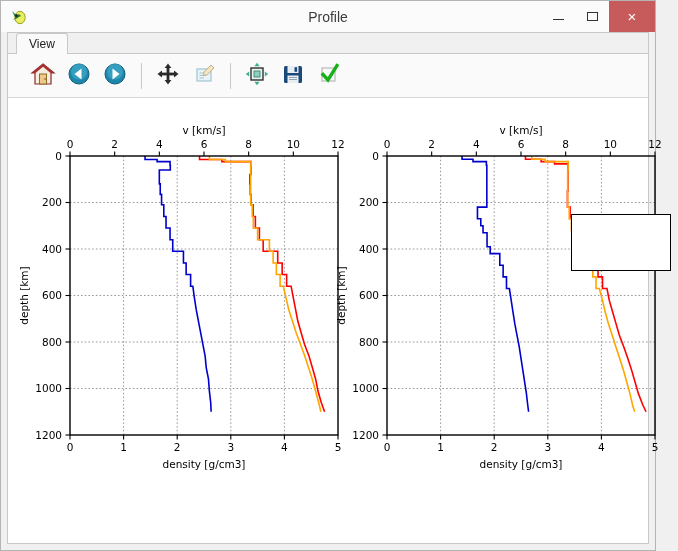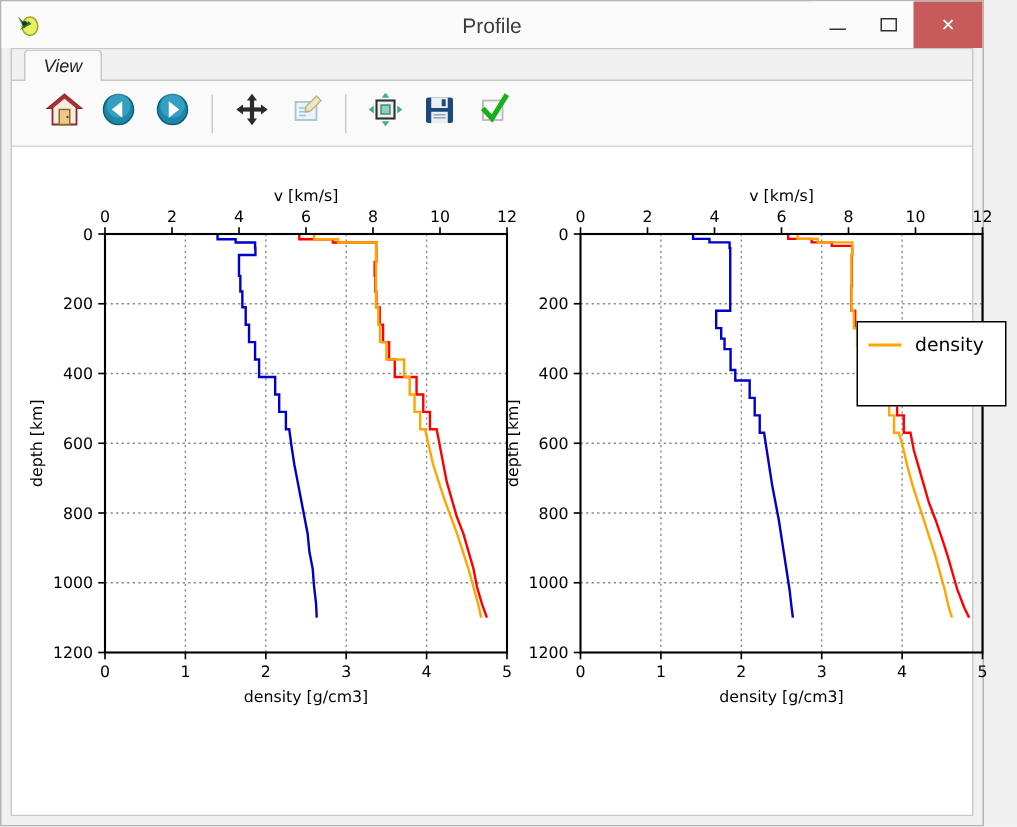--- a/index.html
+++ b/index.html
@@ -72,21 +72,21 @@
     min-height: 0;
   }
   
   .tabstrip {
     height: 21px;
     position: relative;
     flex: 0 0 auto;
     background: #f0f0f0;
     border-bottom: 1px solid #c8c8c8;
     padding-left: 8px;
-    display: flex; align-items: flex-end; font-style: italic;
+    display: flex; align-items: flex-end;
   }
   .tab {
     height: 21px;
     padding: 0 12px;
     font-size: 12px;
     color: #222;
     background: #fafafa;
     border: 1px solid #c8c8c8;
     border-bottom: none;
     border-radius: 3px 3px 0 0;
@@ -394,21 +394,17 @@
             <text x="371" y="247.8" text-anchor="end" class="tick">800</text>
             <line x1="379" y1="290.5" x2="374.5" y2="290.5" stroke="#000" stroke-width="1.1"></line>
             <text x="371" y="294.3" text-anchor="end" class="tick">1000</text>
             <line x1="379" y1="337" x2="374.5" y2="337" stroke="#000" stroke-width="1.1"></line>
             <text x="371" y="340.8" text-anchor="end" class="tick">1200</text>
             <text x="337" y="197.5" text-anchor="middle" class="axlabel" transform="rotate(-90 337 197.5)">depth [km]</text>
           </g>
         </svg>
 
       <div class="legend-box">
-        <div class="legend-row">
-          <span class="legend-swatch" style="background:#ffa500"></span>
-          <span class="legend-label">density</span>
-        </div>
       </div>
     </div>
 
   </div>
 </div>
 
 </body></html>

